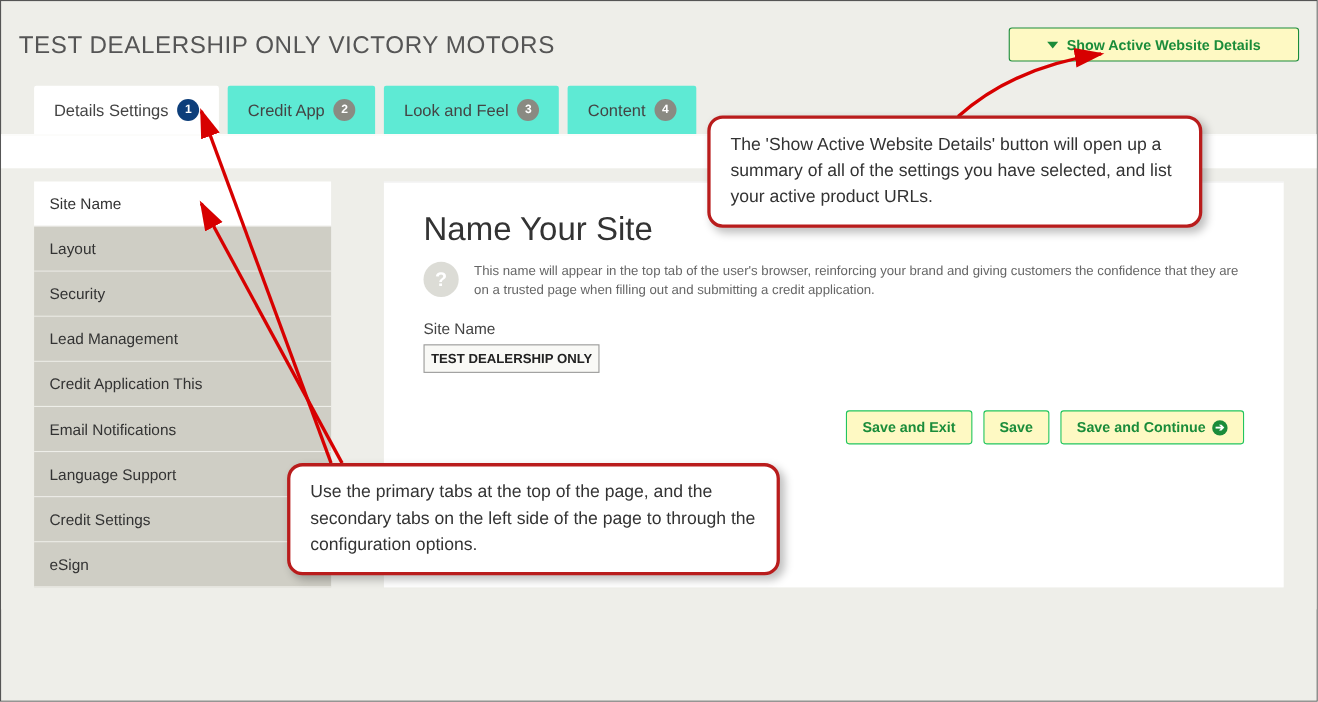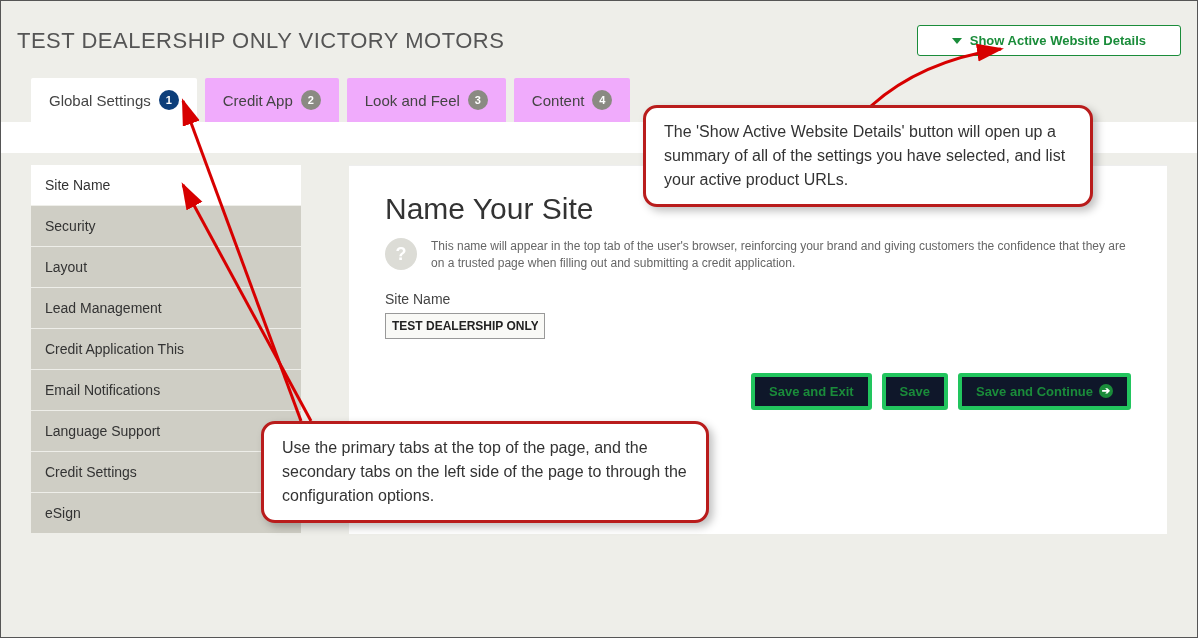--- a/index.html
+++ b/index.html
@@ -25,21 +25,21 @@
     margin-top: 16px;
   }
   .page-title {
     font-size: 22px;
     font-weight: 400;
     color: #555;
     letter-spacing: 0.5px;
   }
   .show-details-btn {
     border: 1px solid #1a8c3a;
-    background: #ffffff;
+    background: #fef9c3;
     color: #1a8c3a;
     font-weight: 700;
     font-size: 13px;
     padding: 7px 34px;
     border-radius: 3px;
     cursor: pointer;
     display: flex;
     align-items: center;
     gap: 6px;
   }
@@ -50,21 +50,21 @@
     border-right: 5px solid transparent;
     border-top: 6px solid #1a8c3a;
     margin-right: 2px;
   }
   .tabs-row {
     display: flex;
     gap: 8px;
     padding: 18px 30px 0 30px;
   }
   .tab {
-    background: #f0abfc;
+    background: #5eead4;
     padding: 12px 18px;
     font-size: 15px;
     color: #444;
     border-radius: 2px 2px 0 0;
     cursor: pointer;
     display: flex;
     align-items: center;
     gap: 8px;
   }
   .tab.active {
@@ -167,30 +167,30 @@
     color: #222;
     background: #f9f9f6;
   }
   .button-row {
     display: flex;
     justify-content: flex-end;
     gap: 10px;
     margin-top: 34px;
   }
   .green-btn {
-    border: 4px solid #22c55e;
-    background: #0f172a;
+    border: 1px solid #22c55e;
+    background: #fef9c3;
     color: #1a8c3a;
     font-weight: 700;
     font-size: 13px;
     padding: 7px 14px;
     border-radius: 3px;
     cursor: pointer;
     display: flex;
-    align-items: flex-start;
+    align-items: flex-end;
     gap: 6px;
   }
   .arrow-circ {
     width: 14px; height: 14px;
     border-radius: 50%;
     background: #1a8c3a;
     color: #fff;
     font-size: 10px;
     display: inline-flex;
     align-items: center;
@@ -221,21 +221,21 @@
   <div class="header-row">
     <div class="page-title">TEST DEALERSHIP ONLY VICTORY MOTORS</div>
     <button class="show-details-btn">
       <span class="chev-down"></span>
       <span>Show Active Website Details</span>
     </button>
   </div>
 
   <div class="tabs-row">
     <div class="tab active">
-      <span>Global Settings</span>
+      <span>Details Settings</span>
       <span class="tab-badge">1</span>
     </div>
     <div class="tab">
       <span>Credit App</span>
       <span class="tab-badge">2</span>
     </div>
     <div class="tab">
       <span>Look and Feel</span>
       <span class="tab-badge">3</span>
     </div>
@@ -243,22 +243,22 @@
       <span>Content</span>
       <span class="tab-badge">4</span>
     </div>
   </div>
 
   <div class="content-area">
     <div class="white-band"></div>
 
     <div class="sidebar">
       <div class="side-item active"><span>Site Name</span></div>
+      <div class="side-item"><span>Layout</span></div>
       <div class="side-item"><span>Security</span></div>
-      <div class="side-item"><span>Layout</span></div>
       <div class="side-item"><span>Lead Management</span></div>
       <div class="side-item"><span>Credit Application This</span></div>
       <div class="side-item"><span>Email Notifications</span></div>
       <div class="side-item"><span>Language Support</span></div>
       <div class="side-item"><span>Credit Settings</span></div>
       <div class="side-item"><span>eSign</span></div>
     </div>
 
     <div class="main-panel">
       <div class="panel-title">Name Your Site</div>

